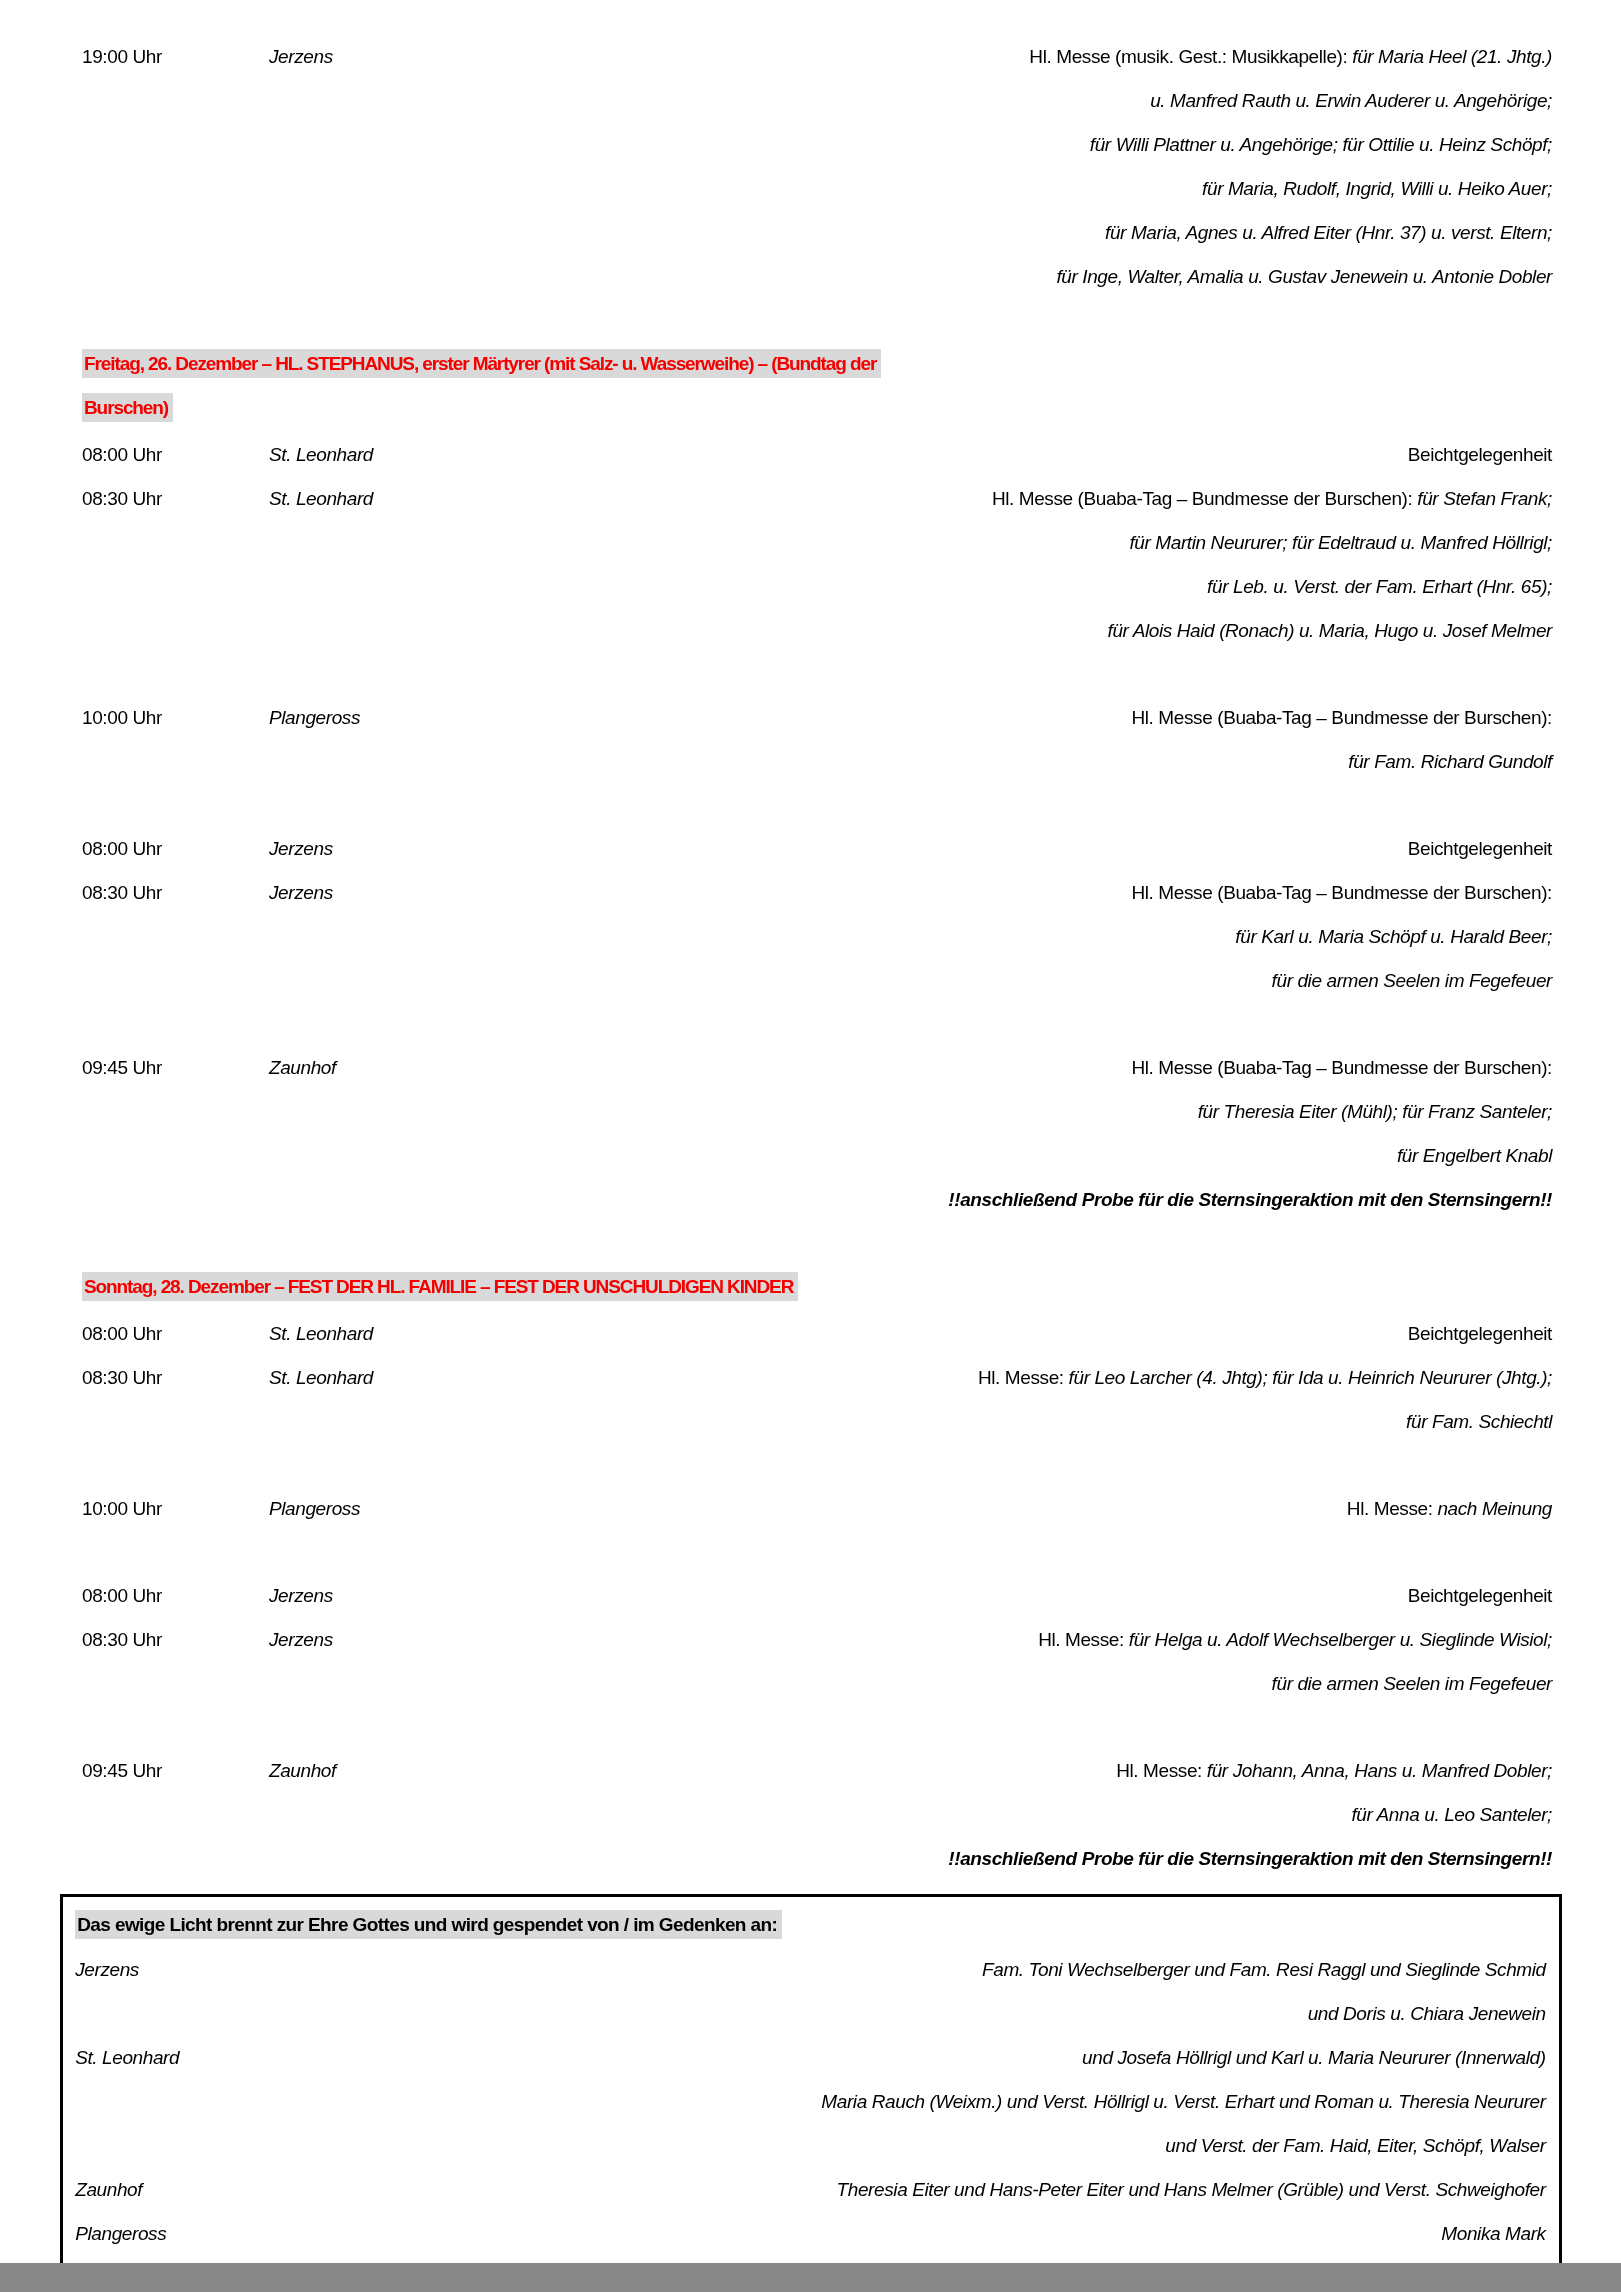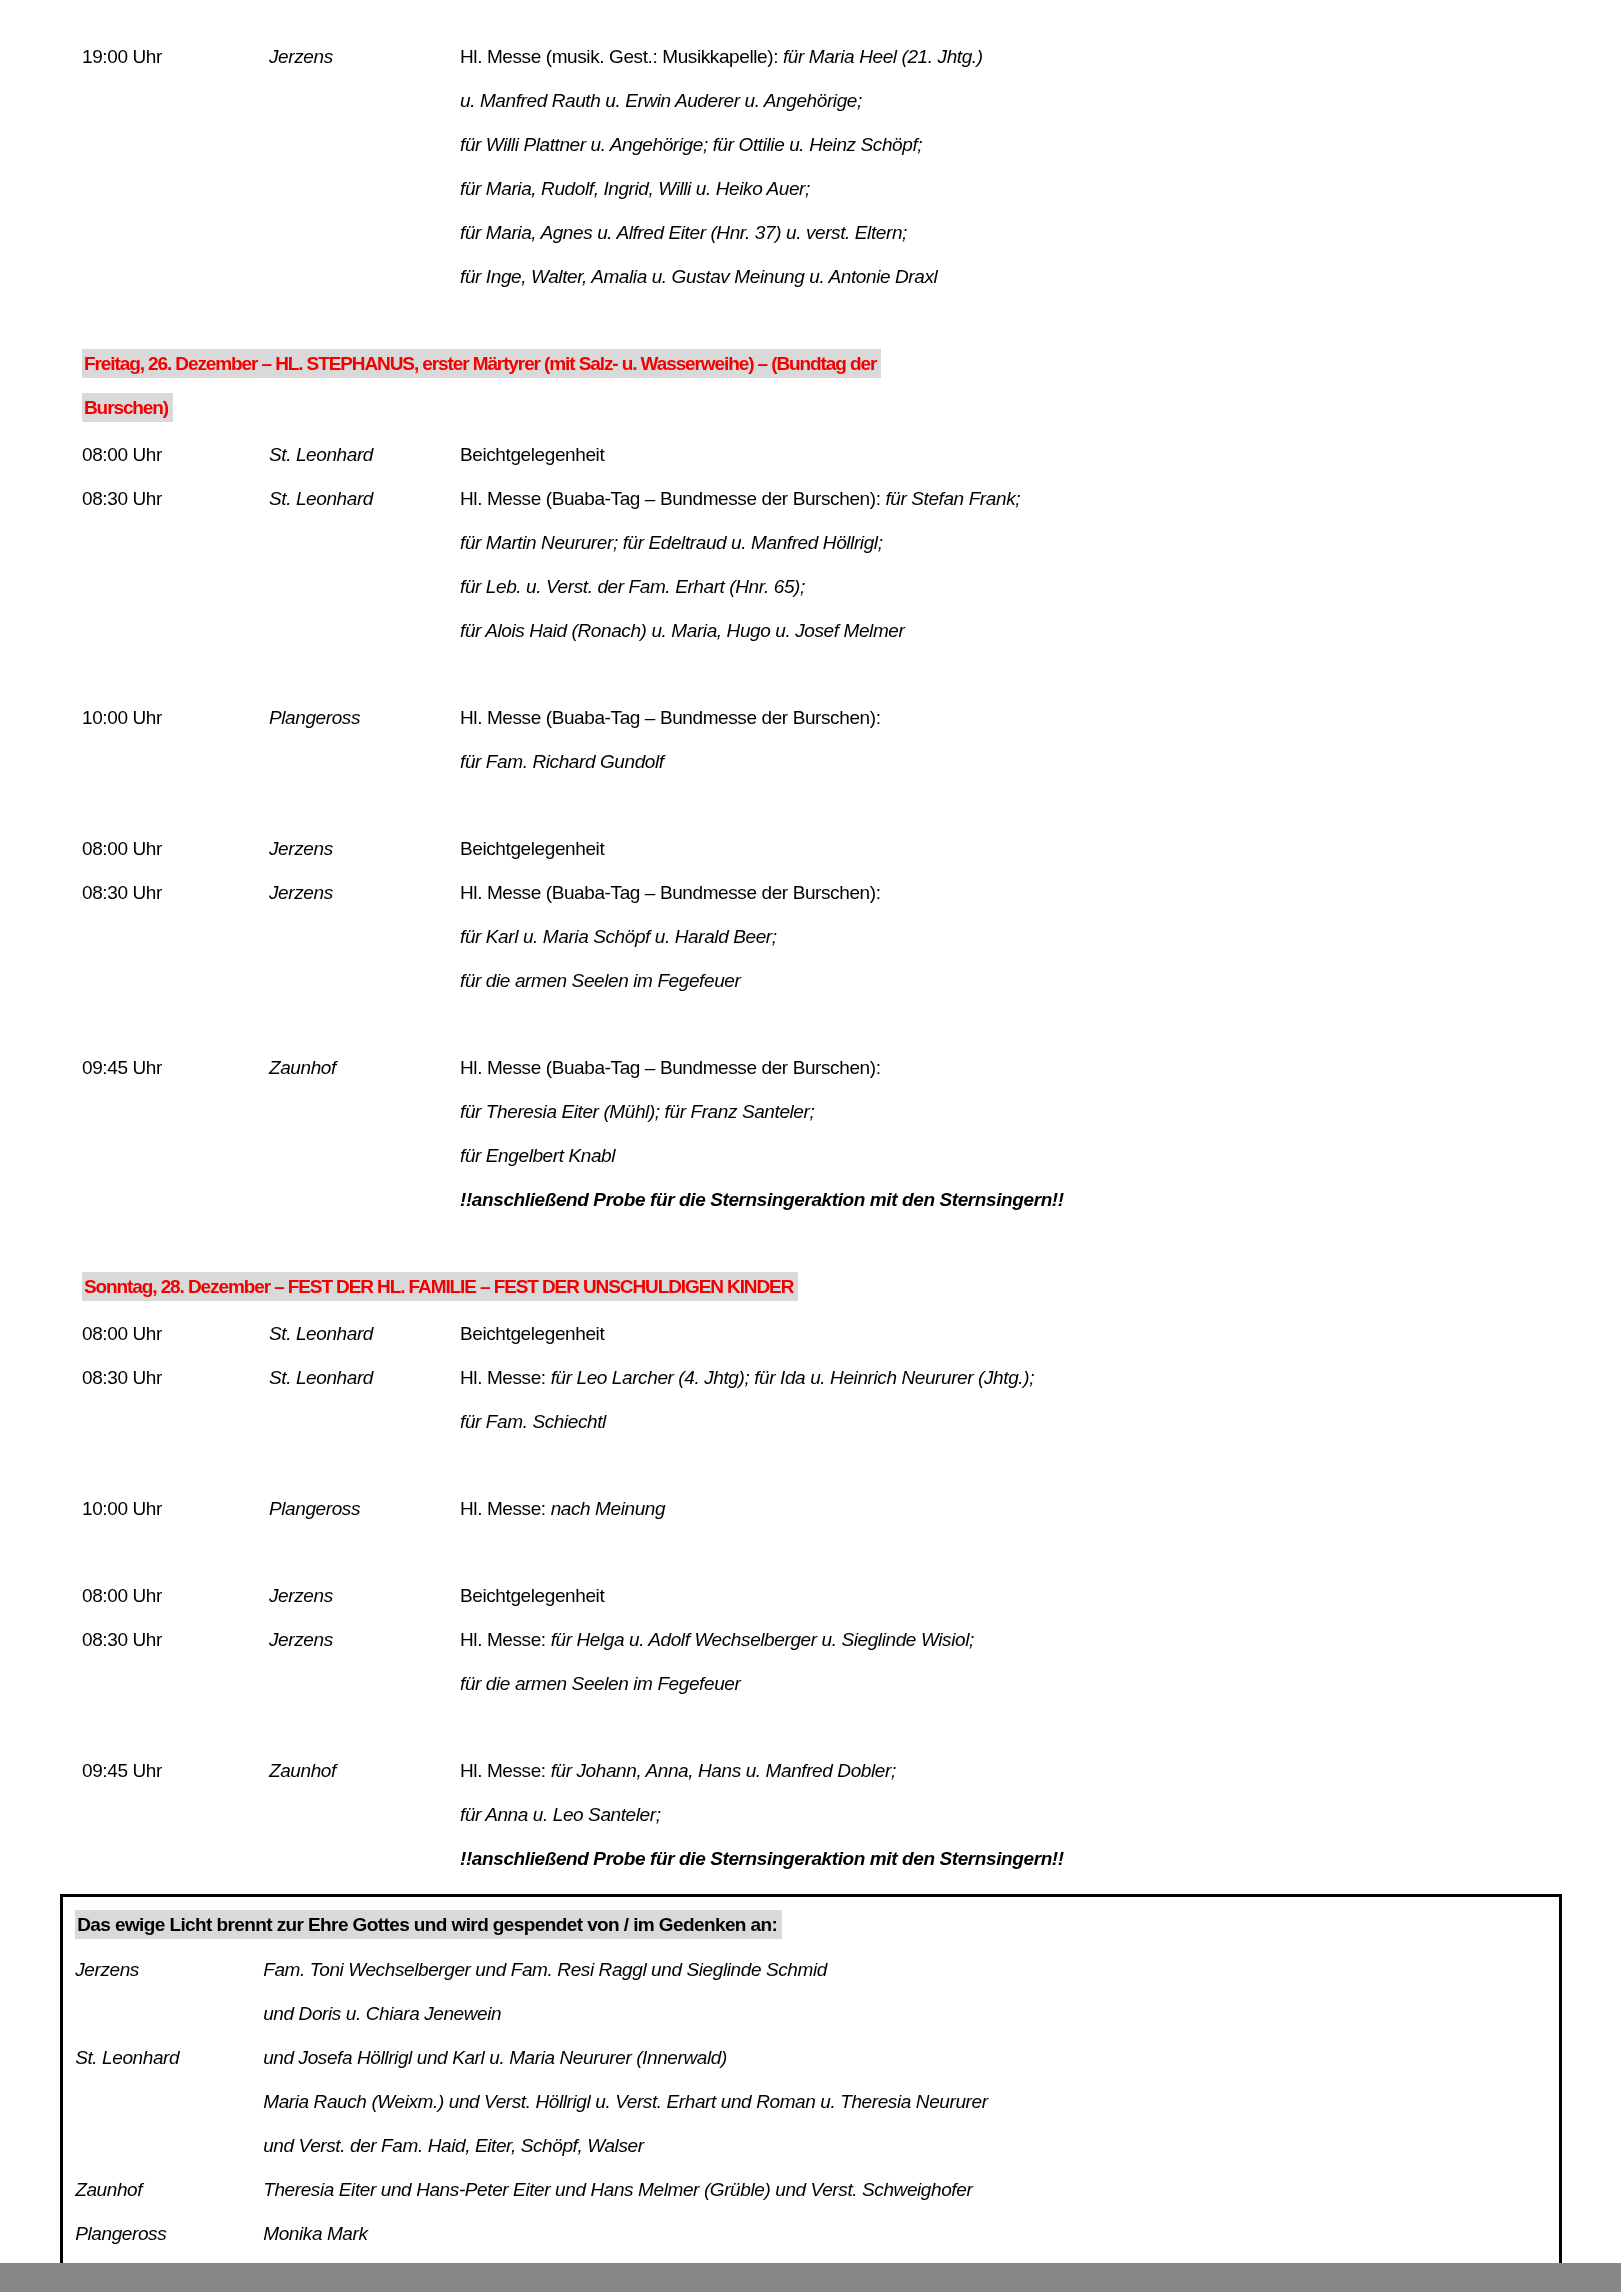--- a/index.html
+++ b/index.html
@@ -25,21 +25,21 @@
   .hline{white-space:nowrap;line-height:44px;}
   .hl{background:#D9D9D9;padding:3.9px 4.9px 3.9px 2px;}
   .heading .hl{
     color:#F40000;
     font-weight:bold;
     letter-spacing:-1.1px;
   }
   .row{display:grid;grid-template-columns:187px 191px 1fr;align-items:start;}
   .cell.time{white-space:nowrap;}
   .cell.loc{white-space:nowrap;}
-  .dline{min-height:44px;}
+  .dline{min-height:44px;text-align:right;}
   .light-box{
     margin-left:-21.6px;
     width:1502px;
     border:3.9px solid #000;
     box-sizing:border-box;
     padding:5.9px 13.7px 11.8px 11.8px;
   }
   .box-title{margin-bottom:1px;white-space:nowrap;}
   .box-title .hl{font-weight:bold;letter-spacing:-0.6px;margin-top:45px;}
   .box-row{display:grid;grid-template-columns:188px 1fr;font-style:italic;align-items:start;}
@@ -52,21 +52,21 @@
       <div class="group entries">
         <div class="row">
           <div class="cell time">19:00 Uhr</div>
           <div class="cell loc it">Jerzens</div>
           <div class="cell desc">
             <div class="dline"><span class="">Hl. Messe (musik. Gest.: Musikkapelle): </span><span class="it">für Maria Heel (21. Jhtg.)</span></div>
             <div class="dline"><span class="it">u. Manfred Rauth u. Erwin Auderer u. Angehörige;</span></div>
             <div class="dline"><span class="it">für Willi Plattner u. Angehörige; für Ottilie u. Heinz Schöpf;</span></div>
             <div class="dline"><span class="it">für Maria, Rudolf, Ingrid, Willi u. Heiko Auer;</span></div>
             <div class="dline"><span class="it">für Maria, Agnes u. Alfred Eiter (Hnr. 37) u. verst. Eltern;</span></div>
-            <div class="dline"><span class="it">für Inge, Walter, Amalia u. Gustav Meinung u. Antonie Draxl</span></div>
+            <div class="dline"><span class="it">für Inge, Walter, Amalia u. Gustav Jenewein u. Antonie Dobler</span></div>
           </div>
         </div>
       </div>
       <div class="group heading">
         <div class="hline"><span class="hl">Freitag, 26. Dezember – HL. STEPHANUS, erster Märtyrer (mit Salz- u. Wasserweihe) – (Bundtag der</span></div>
         <div class="hline"><span class="hl">Burschen)</span></div>
       </div>
       <div class="group entries">
         <div class="row">
           <div class="cell time">08:00 Uhr</div>

